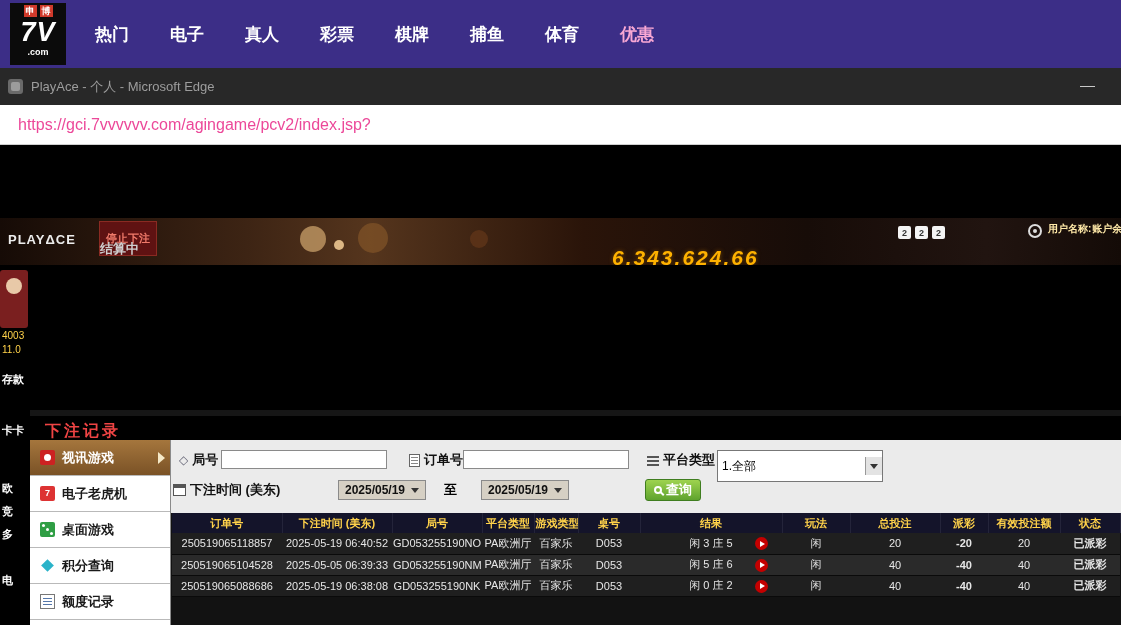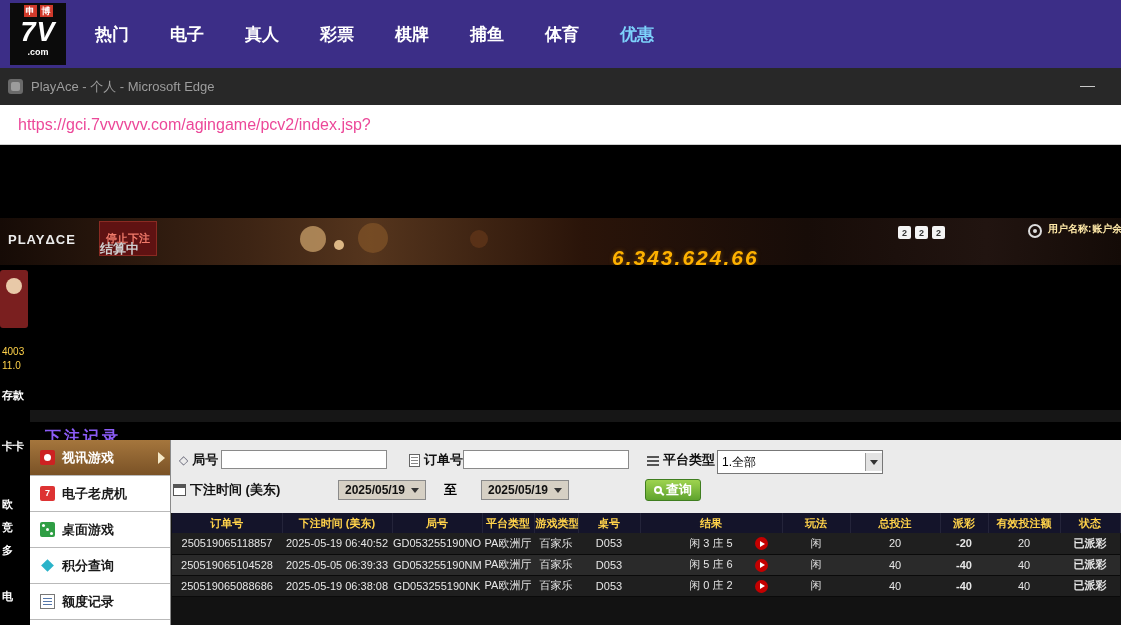--- a/index.html
+++ b/index.html
@@ -10,21 +10,21 @@
   
   .topnav{position:absolute;left:0;top:0;width:1121px;height:68px;background:#3c2e87;}
   .logo{position:absolute;left:10px;top:3px;width:56px;height:62px;background:#0b0b0b;
         display:flex;flex-direction:column;align-items:center;padding-top:2px;}
   .logo-badges{display:flex;gap:3px;}
   .logo-badge{background:#d03a2b;color:#fff;font-size:9px;font-weight:bold;padding:1px 2px;line-height:10px;}
   .logo-main{color:#fff;font-size:27px;font-weight:bold;font-style:italic;line-height:30px;letter-spacing:1px;}
   .logo-sub{color:#fff;font-size:9px;font-weight:bold;line-height:10px;}
   .nav-menu{position:absolute;left:95px;top:0;height:68px;display:flex;align-items:center;gap:41px;}
   .nav-item{color:#fff;font-size:17px;font-weight:bold;cursor:pointer;white-space:nowrap;}
-  .nav-item.active{color:#7dd3fc;}
+  .nav-item.active{color:#f9a8d4;}
 
   
   .titlebar{position:absolute;left:0;top:68px;width:1121px;height:37px;background:#282828;
             display:flex;align-items:center;padding-left:8px;}
   .tb-icon{width:15px;height:15px;background:#6a6a6a;border-radius:3px;margin-right:8px;position:relative;}
   .tb-icon::after{content:'';position:absolute;left:3px;top:3px;width:9px;height:9px;background:#9c9c9c;border-radius:2px;}
   .tb-title{color:#9d9d9d;font-size:13px;}
   .tb-minimize{position:absolute;right:26px;top:8px;color:#c9c9c9;font-size:15px;cursor:pointer;}
 
   
@@ -54,27 +54,27 @@
        display:flex;align-items:center;justify-content:center;}
   .gear{position:absolute;left:1028px;top:6px;width:14px;height:14px;border:2px solid #ddd;border-radius:50%;}
   .gear::after{content:'';position:absolute;left:3px;top:3px;width:4px;height:4px;background:#ddd;border-radius:50%;}
   .info-block{position:absolute;left:1048px;top:4px;display:flex;flex-direction:row;gap:1px;font-weight:bold;}
   .info-line{color:#ffe9a8;font-size:10px;white-space:nowrap;}
 
   
   .avatar-frag{position:absolute;left:0;top:125px;width:28px;height:58px;background:#7a1f1f;
                border-radius:3px;overflow:hidden;}
   .avatar-frag::after{content:'';position:absolute;left:6px;top:8px;width:16px;height:16px;background:#e8c9a8;border-radius:50%;}
-  .frag{position:absolute;left:2px;color:#fff;font-size:11px;font-weight:bold;white-space:nowrap;margin-top:16px;}
+  .frag{position:absolute;left:2px;color:#fff;font-size:11px;font-weight:bold;white-space:nowrap;}
   .frag.num{color:#ffd24a;font-size:10px;font-weight:normal;}
 
   
   .modal{position:absolute;left:30px;top:265px;width:1091px;height:360px;background:#161616;}
-  .modal-header{position:absolute;left:0;top:12px;width:100%;height:30px;background:#000;
-                color:#8b5cf6;font-size:16px;font-weight:bold;letter-spacing:3px;line-height:30px;padding-left:15px;}
+  .modal-header{position:absolute;left:0;top:6px;width:100%;height:30px;background:#000;
+                color:#ef4444;font-size:16px;font-weight:bold;letter-spacing:3px;line-height:30px;padding-left:15px;}
   .sidebar{position:absolute;left:0;top:30px;width:141px;bottom:0;background:#fff;border-right:1px solid #8a8a8a;}
   .side-item{height:36px;border-bottom:1px solid #b9b9b9;display:flex;align-items:center;gap:7px;
              padding-left:10px;font-size:13px;font-weight:bold;color:#1a1a1a;background:#fff;cursor:pointer;position:relative;}
   .side-item.active{background:linear-gradient(#a5763d,#7a5226);color:#fff;}
   .side-arrow{position:absolute;right:5px;top:12px;width:0;height:0;
               border-top:6px solid transparent;border-bottom:6px solid transparent;border-left:7px solid #f5e9c8;}
   .s-icon{width:15px;height:15px;flex:0 0 15px;position:relative;border-radius:2px;}
   .icon-camera{background:#cc2222;}
   .icon-camera::after{content:'';position:absolute;left:4px;top:4px;width:7px;height:7px;background:#fff;border-radius:50%;}
   .icon-slot{background:#dd3333;color:#fff;font-size:9px;font-weight:bold;text-align:center;line-height:15px;}
@@ -96,21 +96,21 @@
   .ico-page{width:11px;height:13px;background:#fff;border:1px solid #666;position:relative;}
   .ico-page::after{content:'';position:absolute;left:1px;top:2px;width:7px;height:1px;background:#888;
                    box-shadow:0 3px 0 #888,0 6px 0 #888;}
   .ico-list{width:12px;height:10px;position:relative;}
   .ico-list::after{content:'';position:absolute;left:0;top:1px;width:12px;height:2px;background:#555;
                    box-shadow:0 4px 0 #555,0 8px 0 #555;}
   .ico-cal{width:13px;height:12px;background:#fff;border:1px solid #555;position:relative;}
   .ico-cal::after{content:'';position:absolute;left:0;top:0;width:11px;height:3px;background:#555;}
   .f-input{position:absolute;width:166px;height:19px;border:1px solid #8a8a8a;background:#fff;
            font-size:12px;padding:0 3px;top:10px;}
-  .f-select{position:absolute;width:166px;height:24px;border:1px solid #777;background:#fff;top:10px;
+  .f-select{position:absolute;width:166px;height:32px;border:1px solid #777;background:#fff;top:10px;
             display:flex;align-items:center;justify-content:space-between;font-size:12px;padding-left:4px;cursor:pointer;}
   .dd-btn{width:17px;height:18px;background:#e3e3e3;border-left:1px solid #999;display:flex;align-items:center;justify-content:center;}
   .dd-tri{width:0;height:0;border-left:4px solid transparent;border-right:4px solid transparent;border-top:5px solid #333;}
   .f-date{position:absolute;width:88px;height:20px;background:#d6d0c4;border:1px solid #8a8a8a;top:40px;
           display:flex;align-items:center;justify-content:center;gap:6px;font-size:12px;font-weight:bold;color:#111;cursor:pointer;}
   .lbl-to{position:absolute;left:273px;top:40px;height:20px;font-size:13px;font-weight:bold;display:flex;align-items:center;}
   .btn-search{position:absolute;left:474px;top:39px;width:56px;height:22px;border:1px solid #3f7d1f;border-radius:3px;
               background:linear-gradient(#9ed34f,#5fa32e);color:#fff;font-size:13px;font-weight:bold;
               display:flex;align-items:center;justify-content:center;gap:4px;cursor:pointer;}
   .mag{width:8px;height:8px;border:2px solid #fff;border-radius:50%;position:relative;flex:0 0 8px;}

